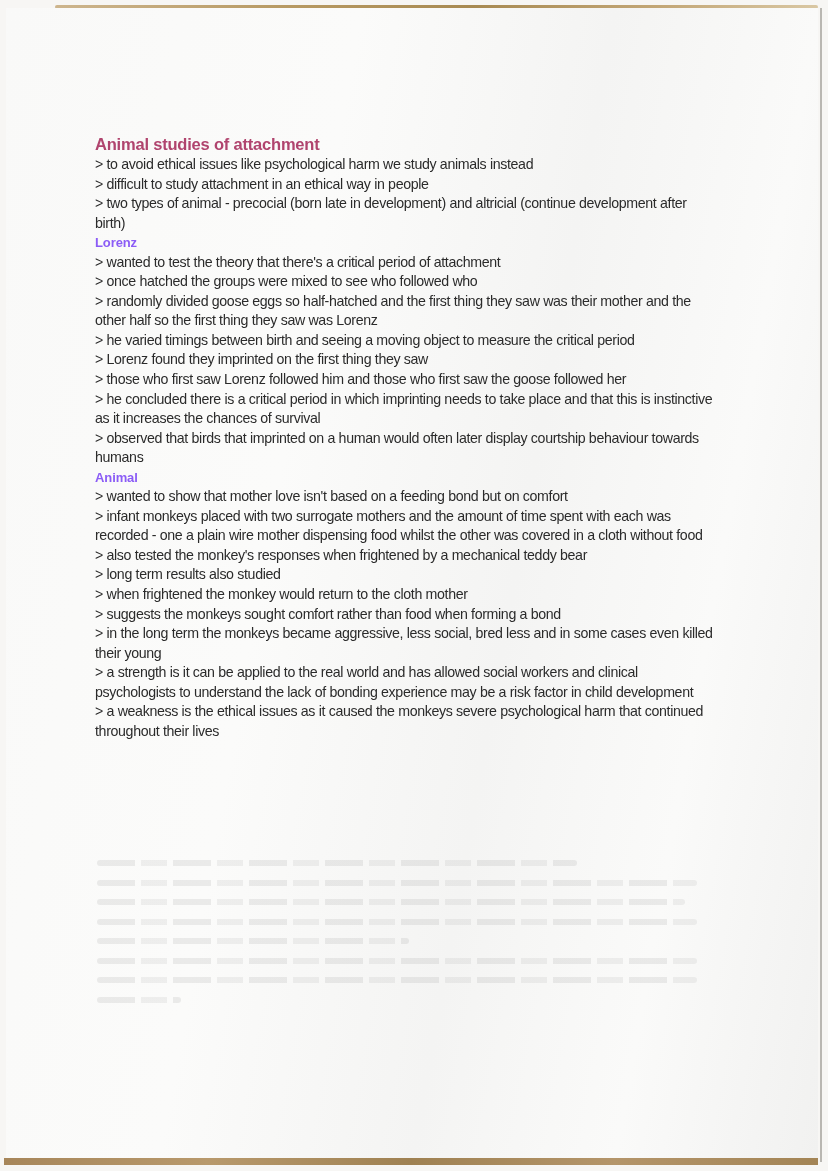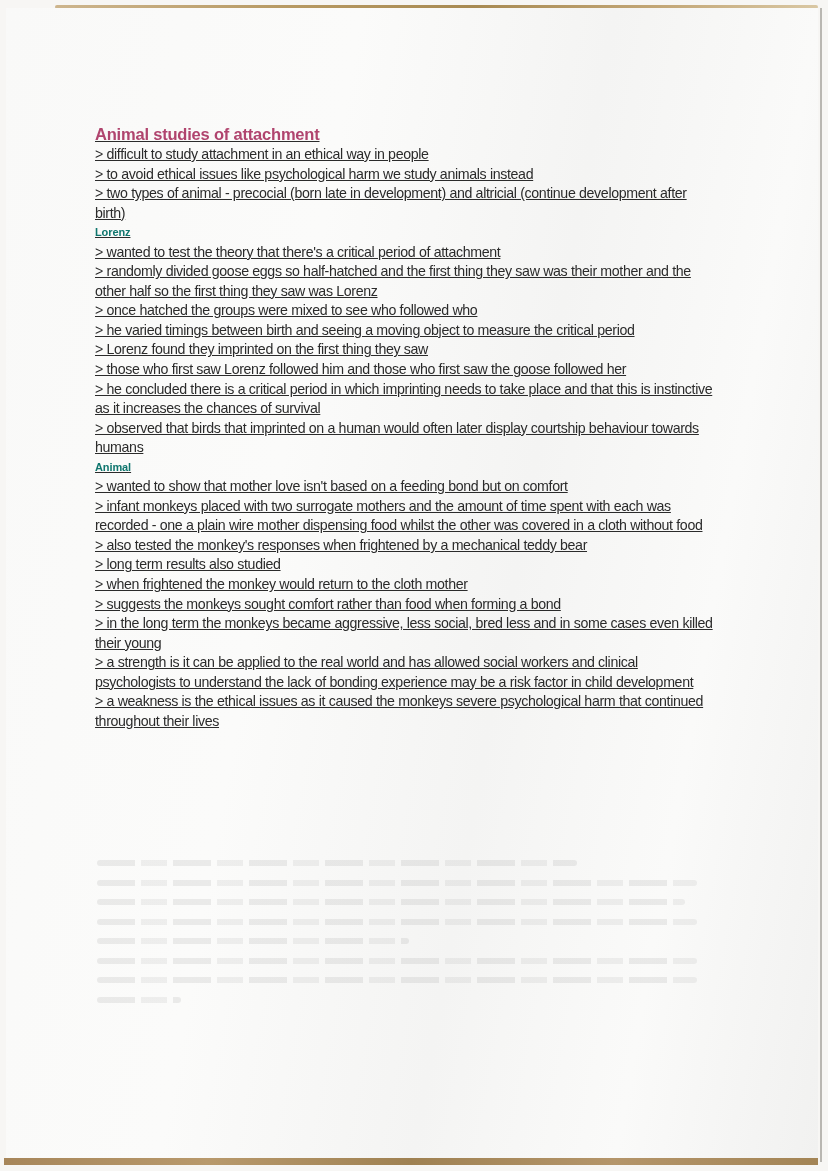--- a/index.html
+++ b/index.html
@@ -43,40 +43,39 @@
       position: absolute;
       left: 4px;
       top: 1158px;
       width: 814px;
       height: 7px;
       background: linear-gradient(90deg, #a7865a 0%, #b8996c 25%, #9f8152 50%, #b4956a 75%, #a38455 100%);
     }
     .content {
       position: absolute;
       left: 95px;
-      top: 123px;
+      top: 133px;
       width: 625px;
       color: #2b2b2b;
       font-size: 14.2px;
       line-height: 19.55px;
       letter-spacing: -0.35px;
-      text-decoration: underline;
     }
     .doc-title {
       color: #b0446e;
       font-weight: bold;
       font-size: 16.5px;
       line-height: 22px;
       letter-spacing: -0.2px;
       margin: 0 0 0 0;
     }
     .section-heading {
-      color: #0f766e;
+      color: #8b5cf6;
       font-weight: bold;
-      font-size: 11px;
+      font-size: 13px;
       line-height: 19.55px;
       letter-spacing: -0.1px;
       margin: 0;
     }
     .bullet {
       margin: 0;
     }
     .bleed {
       position: absolute;
       left: 97px;
@@ -94,30 +93,30 @@
 <body>
 
 <div class="tape-top"></div>
 <div class="page"></div>
 <div class="edge-right"></div>
 
 <div class="content">
   <h1 class="doc-title">Animal studies of attachment</h1>
 
   <div>
+    <p class="bullet">&gt; to avoid ethical issues like psychological harm we study animals instead</p>
     <p class="bullet">&gt; difficult to study attachment in an ethical way in people</p>
-    <p class="bullet">&gt; to avoid ethical issues like psychological harm we study animals instead</p>
     <p class="bullet">&gt; two types of animal - precocial (born late in development) and altricial (continue development after birth)</p>
   </div>
 
   <div>
     <h2 class="section-heading">Lorenz</h2>
     <p class="bullet">&gt; wanted to test the theory that there's a critical period of attachment</p>
+    <p class="bullet">&gt; once hatched the groups were mixed to see who followed who</p>
     <p class="bullet">&gt; randomly divided goose eggs so half-hatched and the first thing they saw was their mother and the other half so the first thing they saw was Lorenz</p>
-    <p class="bullet">&gt; once hatched the groups were mixed to see who followed who</p>
     <p class="bullet">&gt; he varied timings between birth and seeing a moving object to measure the critical period</p>
     <p class="bullet">&gt; Lorenz found they imprinted on the first thing they saw</p>
     <p class="bullet">&gt; those who first saw Lorenz followed him and those who first saw the goose followed her</p>
     <p class="bullet">&gt; he concluded there is a critical period in which imprinting needs to take place and that this is instinctive as it increases the chances of survival</p>
     <p class="bullet">&gt; observed that birds that imprinted on a human would often later display courtship behaviour towards humans</p>
   </div>
 
   <div>
     <h2 class="section-heading">Animal</h2>
     <p class="bullet">&gt; wanted to show that mother love isn't based on a feeding bond but on comfort</p>

